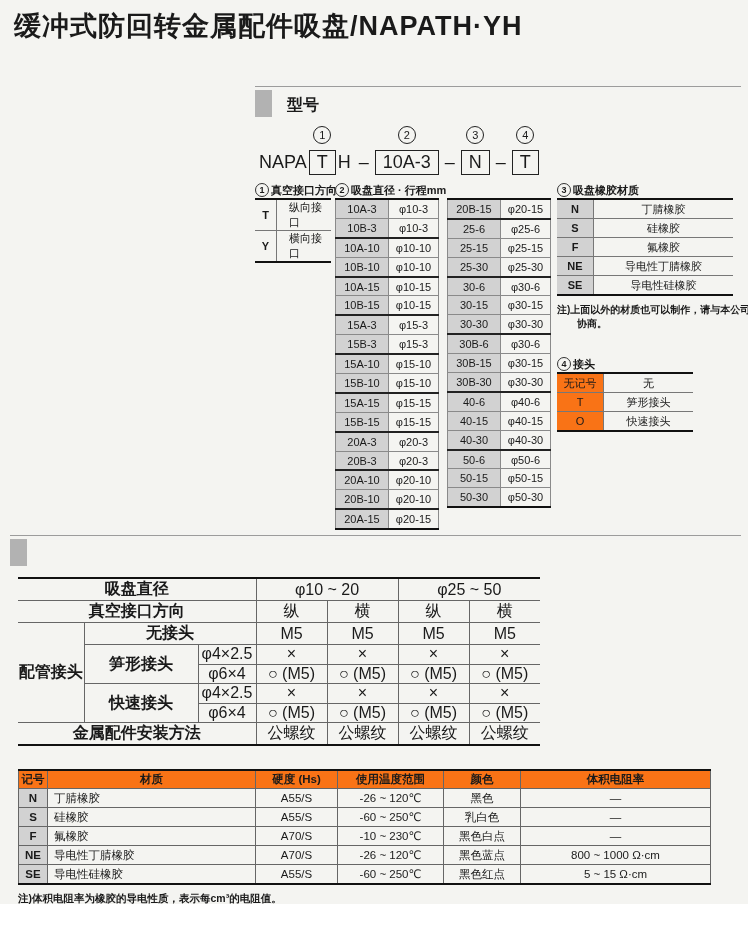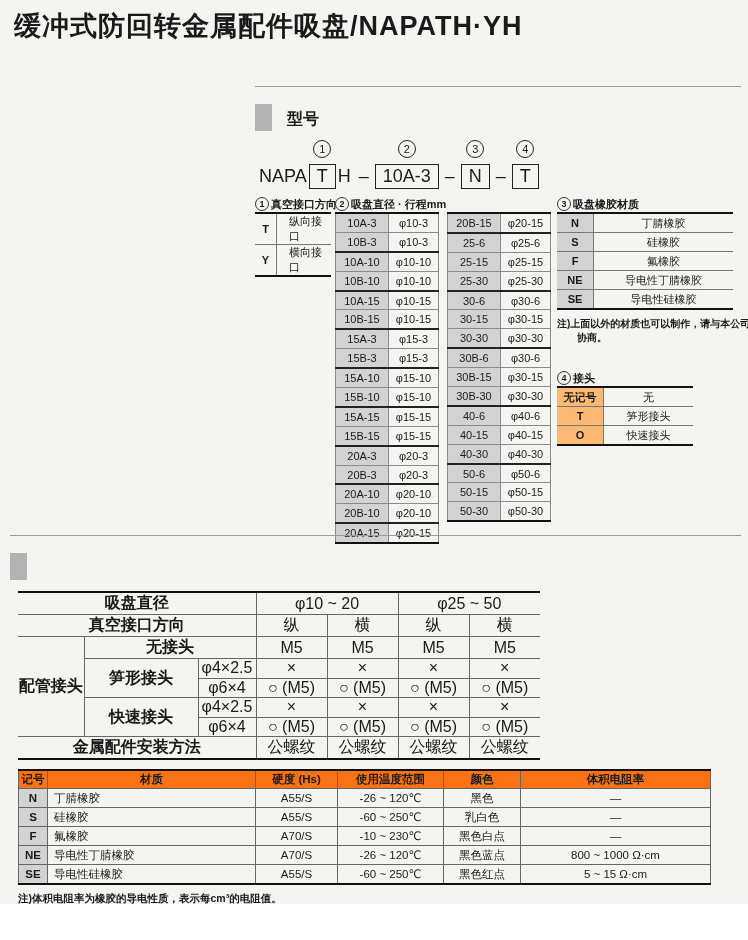--- a/index.html
+++ b/index.html
@@ -1,21 +1,21 @@
 <!DOCTYPE html>
 <html><head>
 <meta charset="utf-8">
 <style>
   html,body{margin:0;padding:0;}
   .page{position:relative;width:748px;height:904px;background:#f4f4f1;color:#1a1a1a;
         font-family:"Liberation Sans","DejaVu Sans",sans-serif;overflow:hidden;}
   .page-title{position:absolute;left:14px;top:8px;font-size:27px;font-weight:bold;letter-spacing:1px;}
 
   
-  .sec-head{border-top:1px solid #9c9c9c;display:flex;align-items:flex-start;padding-top:17px;}
+  .sec-head{border-top:1px solid #9c9c9c;display:flex;align-items:flex-start;padding-top:3px;}
   .sq{width:17px;height:27px;background:#b2b2b2;flex:0 0 auto;}
   .sec-title{font-size:16px;font-weight:bold;padding:5px 0 0 15px;}
 
   
   .circ{width:16px;height:16px;border:1px solid #222;border-radius:50%;display:inline-flex;
         align-items:center;justify-content:center;font-size:11px;background:transparent;flex:0 0 auto;}
   .circ.sm{width:12px;height:12px;font-size:9px;border-color:#333;}
 
   
   .sec-model{position:absolute;left:255px;top:86px;width:486px;}
@@ -42,21 +42,21 @@
   .dia-wrap{display:flex;gap:8px;margin-top:0;}
   table.dia{border-collapse:collapse;border:1px solid #444;border-top:2px solid #111;
             border-bottom:2px solid #111;width:104px;flex:0 0 auto;align-self:flex-start;}
   table.dia td{border:1px solid #8a8a8a;height:17.9px;font-size:11px;text-align:center;padding:0;}
   table.dia td:first-child{background:#d2d2d2;width:52px;}
   table.dia tr.gend td{border-bottom:2px solid #222;margin-top:24px;}
 
   #t-rubber{width:176px;}
   #t-rubber td:first-child{background:#d2d2d2;width:30px;font-weight:bold;}
   #t-joint{width:136px;}
-  #t-joint td:first-child{background:#fdba74;width:40px;font-weight:bold;}
+  #t-joint td:first-child{background:#f97316;width:40px;font-weight:normal;}
 
   .note3{font-size:10px;line-height:14px;margin-top:7px;padding-left:20px;text-indent:-20px;font-weight:bold;width:178px;}
   .joint-label{margin-top:25px;}
 
   
   .sec-metal{position:absolute;left:10px;top:535px;width:731px;}
   table.metal{border-collapse:collapse;border-left-style:hidden;border-right-style:hidden;
               border-top:2px solid #111;border-bottom:2px solid #111;margin:11px 0 0 8px;width:522px;table-layout:fixed;}
   table.metal td{border:1px solid #666;height:18.5px;font-size:16px;text-align:center;padding:0;}
   table.metal td.bold{font-weight:bold;}

